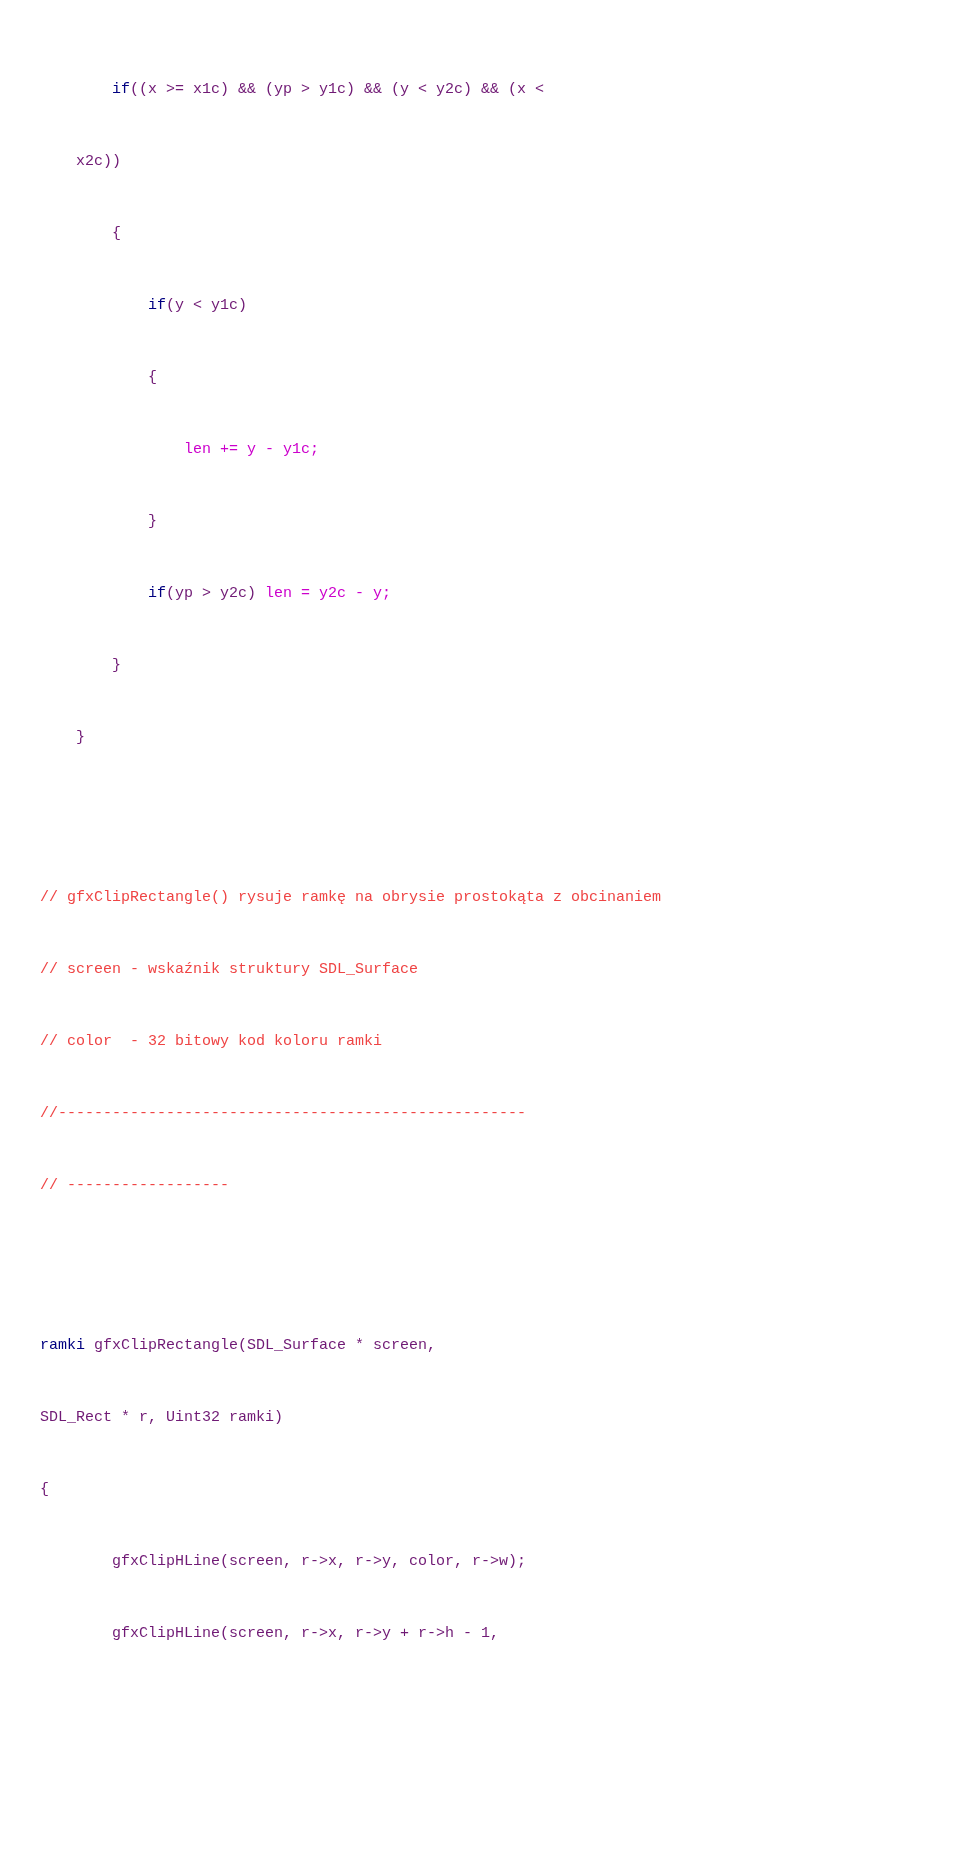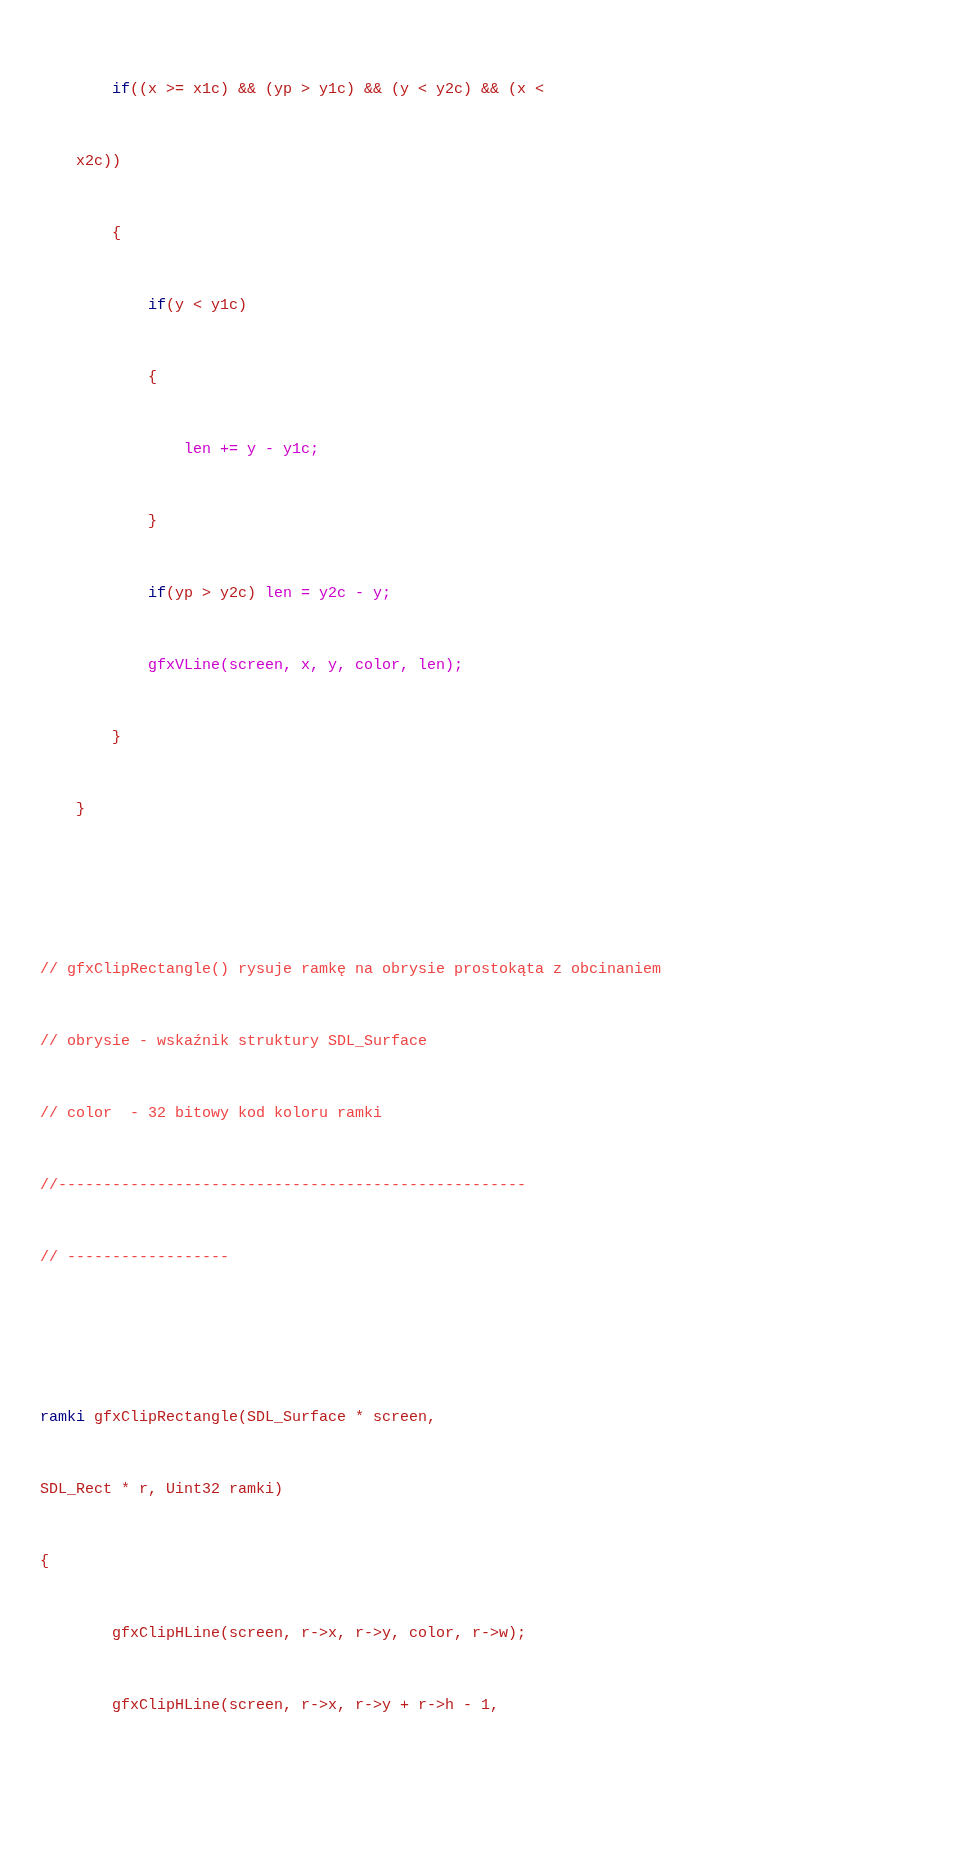--- a/index.html
+++ b/index.html
@@ -23,49 +23,48 @@
       font-family: 'Courier New', Courier, monospace;
       font-size: 15px;
       line-height: 1.6;
       white-space: pre;
       padding: 10px 0;
     }
 
     .kw { color: #000080; font-weight: normal; }
     .cm { color: #ef4444; }
     .id { color: #cc00cc; }
-    .plain { color: #b91c1c; }
+    .plain { color: #701a75; }
 
     .code-line {
       display: block;
       white-space: pre;
     }
   </style>
 </head>
 <body>
 
 <div>
 
   <div class="code-block">
     <span class="code-line">        <span class="kw">if</span><span class="plain">((x &gt;= x1c) &amp;&amp; (yp &gt; y1c) &amp;&amp; (y &lt; y2c) &amp;&amp; (x &lt;</span></span>
     <span class="code-line">    <span class="plain">x2c))</span></span>
     <span class="code-line">        <span class="plain">{</span></span>
     <span class="code-line">            <span class="kw">if</span><span class="plain">(y &lt; y1c)</span></span>
     <span class="code-line">            <span class="plain">{</span></span>
     <span class="code-line">                <span class="id">len += y - y1c;</span></span>
     <span class="code-line">            <span class="plain">}</span></span>
     <span class="code-line">            <span class="kw">if</span><span class="plain">(yp &gt; y2c) </span><span class="id">len = y2c - y;</span></span>
-    <span class="code-line">            <span class="id">gfxVLine(screen, x, y, color, len);</span></span>
     <span class="code-line">        <span class="plain">}</span></span>
     <span class="code-line">    <span class="plain">}</span></span>
   </div>
 
   <div class="code-block" style="margin-top: 20px;">
     <span class="code-line"><span class="cm">// gfxClipRectangle() rysuje ramkę na obrysie prostokąta z obcinaniem</span></span>
-    <span class="code-line"><span class="cm">// obrysie - wskaźnik struktury SDL_Surface</span></span>
+    <span class="code-line"><span class="cm">// screen - wskaźnik struktury SDL_Surface</span></span>
     <span class="code-line"><span class="cm">// color  - 32 bitowy kod koloru ramki</span></span>
     <span class="code-line"><span class="cm">//----------------------------------------------------</span></span>
     <span class="code-line"><span class="cm">// ------------------</span></span>
   </div>
 
   <div class="code-block" style="margin-top: 20px;">
     <span class="code-line"><span class="kw">ramki</span><span class="plain"> gfxClipRectangle(SDL_Surface * screen,</span></span>
     <span class="code-line"><span class="plain">SDL_Rect * r, Uint32 ramki)</span></span>
     <span class="code-line"><span class="plain">{</span></span>
     <span class="code-line"><span class="plain">        gfxClipHLine(screen, r-&gt;x, r-&gt;y, color, r-&gt;w);</span></span>

